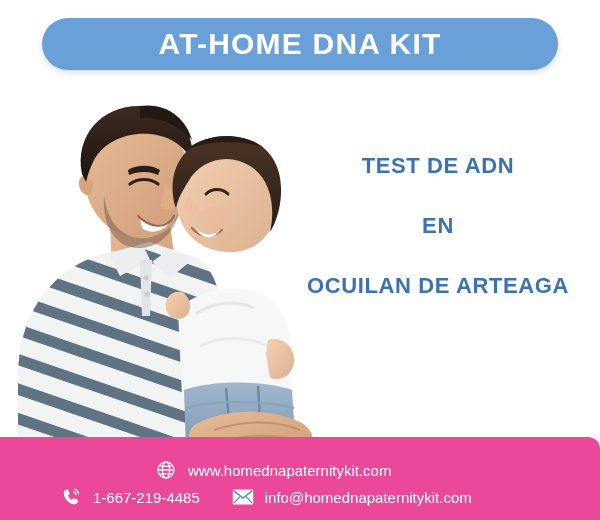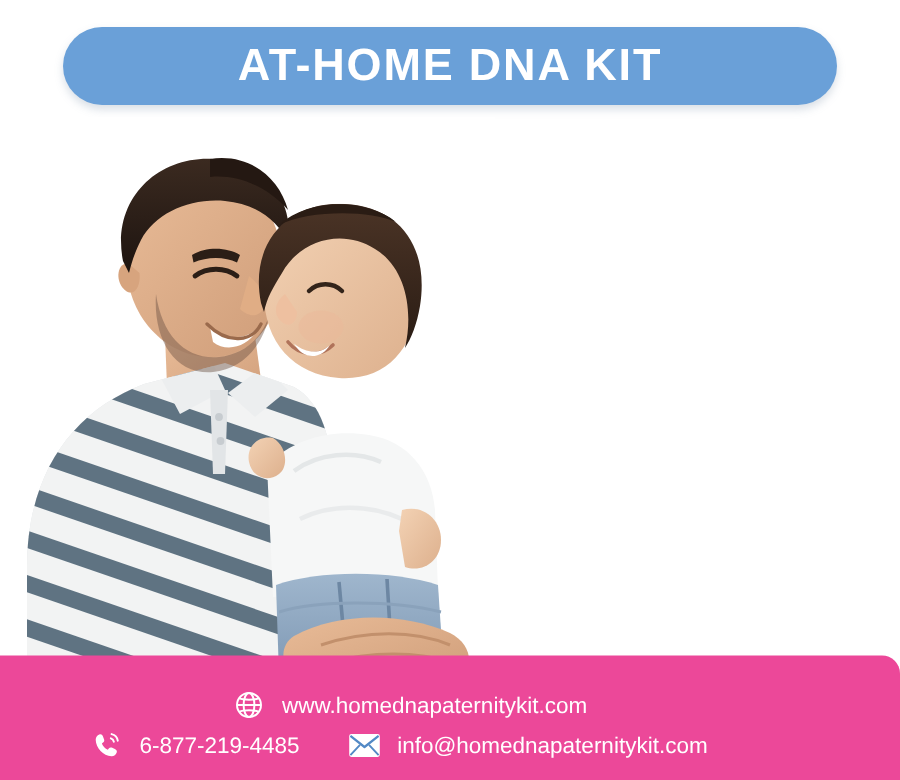--- a/index.html
+++ b/index.html
@@ -204,20 +204,25 @@
       <path d="M268 262 C282 258 294 268 294 282 C294 296 282 304 270 300 L266 276 Z" fill="url(#skinB)"></path>
 
       <path d="M196 346 C226 330 268 330 300 344 C312 350 316 362 310 372 C296 382 236 384 200 374 C186 368 186 352 196 346 Z" fill="url(#skinA)"></path>
       <path d="M214 352 C244 342 276 342 300 352" stroke="#c2906c" stroke-width="2" fill="none"></path>
       <path d="M218 364 C248 356 278 356 302 364" stroke="#c2906c" stroke-width="2" fill="none"></path>
 
       <path d="M246 372 C276 362 306 364 330 376 L330 382 L236 382 Z" fill="#d7a57f"></path>
     </svg>
   </div>
 
+  <div class="headline-block">
+    <div class="headline-line l1">TEST DE ADN</div>
+    <div class="headline-line l2">EN</div>
+    <div class="headline-line l3">OCUILAN DE ARTEAGA</div>
+  </div>
 
   <div class="footer">
 
     <div class="footer-row row1">
       <div class="f-item">
         <span class="f-icon">
           <svg width="20" height="20" viewBox="0 0 20 20" fill="none" stroke="#ffffff" stroke-width="1.3">
             <circle cx="10" cy="10" r="8"></circle>
             <ellipse cx="10" cy="10" rx="3.6" ry="8"></ellipse>
             <line x1="2" y1="10" x2="18" y2="10"></line>
@@ -231,21 +236,21 @@
 
     <div class="footer-row row2">
       <div class="f-item">
         <span class="f-icon">
           <svg width="20" height="20" viewBox="0 0 20 20">
             <path d="M5.2 2.6 C6.4 2.2 7.2 2.8 7.6 3.9 L8.4 6 C8.7 6.9 8.4 7.5 7.7 8 L6.9 8.6 C7.6 10.4 9.1 12 10.9 12.9 L11.5 12 C12 11.3 12.7 11.1 13.5 11.4 L15.6 12.3 C16.7 12.8 17.2 13.6 16.8 14.7 C16.3 16.2 14.9 17.3 13.3 17.2 C7.9 16.9 2.9 11.7 2.8 6.2 C2.8 4.5 3.8 3.1 5.2 2.6 Z" fill="#ffffff"></path>
             <path d="M13.4 2.4 C15.6 2.9 17.2 4.6 17.5 6.8" stroke="#ffffff" stroke-width="1.3" fill="none" stroke-linecap="round"></path>
             <path d="M12.9 5.2 C14 5.6 14.7 6.4 14.9 7.5" stroke="#ffffff" stroke-width="1.3" fill="none" stroke-linecap="round"></path>
           </svg>
         </span>
-        <span class="f-text">6-877-219-4485</span>
+        <span class="f-text">1-667-219-4485</span>
       </div>
 
       <div class="f-item">
         <span class="f-icon">
           <svg width="22" height="18" viewBox="0 0 22 18">
             <rect x="0.8" y="1.4" width="20.4" height="15.2" rx="1.4" fill="#ffffff"></rect>
             <path d="M1.6 2.6 L11 10 L20.4 2.6" stroke="#5289c5" stroke-width="1.5" fill="none" stroke-linejoin="round"></path>
             <path d="M1.6 15.4 L8 8.6 M20.4 15.4 L14 8.6" stroke="#5289c5" stroke-width="1.3" fill="none"></path>
           </svg>
         </span>

